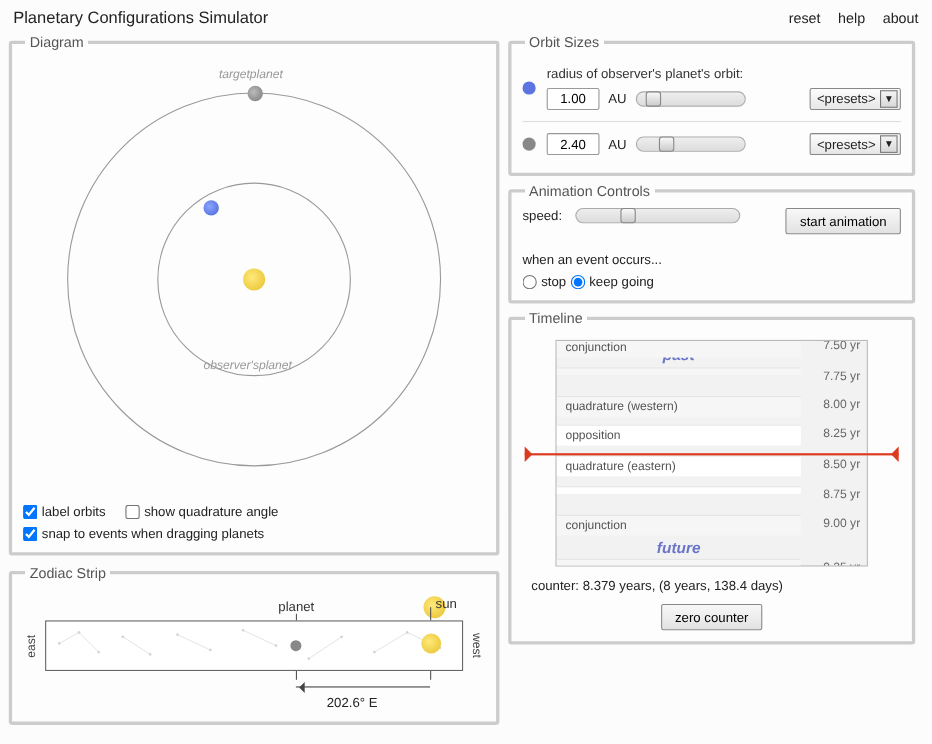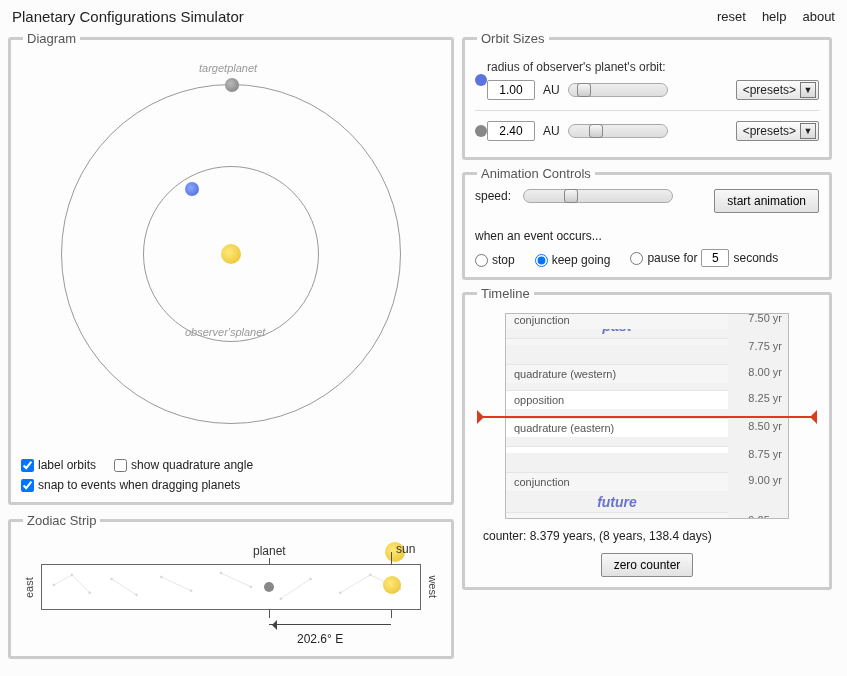--- a/index.html
+++ b/index.html
@@ -147,21 +147,21 @@
   }
   .z-arrow::after {
     content:""; position:absolute; left:-2px; top:2px;
     border: 5px solid transparent; border-right-color:#444;
   }
   .z-angle {
     position:absolute; left: 276px; top: 96px; font-size:12px;
   }
   
   .orbit-row {
-    display:flex; align-items:center; 
+    display:flex; align-items:center; gap:10px;
     padding: 6px 0;
   }
   .orbit-row + .orbit-hr { border:none; border-top:1px solid #ddd; margin: 4px 0; }
   .dot {
     width:12px; height:12px; border-radius:50%;
     flex:0 0 auto;
   }
   .dot.blue { background:#5b74e0; }
   .dot.gray { background:#888; }
   .orbit-fields { flex:1; }
@@ -211,21 +211,21 @@
   .btn {
     border:1px solid #888;
     background: linear-gradient(#f8f8f8,#e2e2e2);
     padding: 4px 12px;
     font: inherit;
     cursor:pointer;
     border-radius:2px;
   }
   .event-opts { font-size:12px; }
   .event-opts .hdr { margin: 6px 0; }
-  .radios { display:flex; gap:20px; align-items:flex-end; }
+  .radios { display:flex; gap:4px; align-items:center; }
   .radios label { display:flex; align-items:center; gap:4px; }
   .secbox { width:28px; text-align:center; border:1px solid #999; font:inherit; padding:1px; border-radius:2px;}
   
   .timeline-wrap {
     position:relative;
     border:1px solid #bbb;
     background:#f2f2f2;
     height: 206px;
     margin: 4px 30px 10px 30px;
     overflow:hidden;
@@ -401,26 +401,20 @@
           <div class="hdr">when an event occurs...</div>
           <div class="radios">
             <label>
                 <input type="radio" name="ev" style=""> 
                 <span>stop</span>
               </label>
             <label>
                 <input type="radio" name="ev" checked="" style=""> 
                 <span>keep going</span>
               </label>
-            <label>
-              <input type="radio" name="ev" style="">
-              <span>pause for</span>
-              <input class="secbox" value="5" style="">
-              <span>seconds</span>
-            </label>
           </div>
         </div>
       </fieldset>
 
       <fieldset class="panel">
         <legend>Timeline</legend>
         <div style="position:relative;">
           <div class="timeline-wrap" id="tlwrap">
 
             <div class="tl-heading" id="tl-past" style="top: 4px;">past</div>

